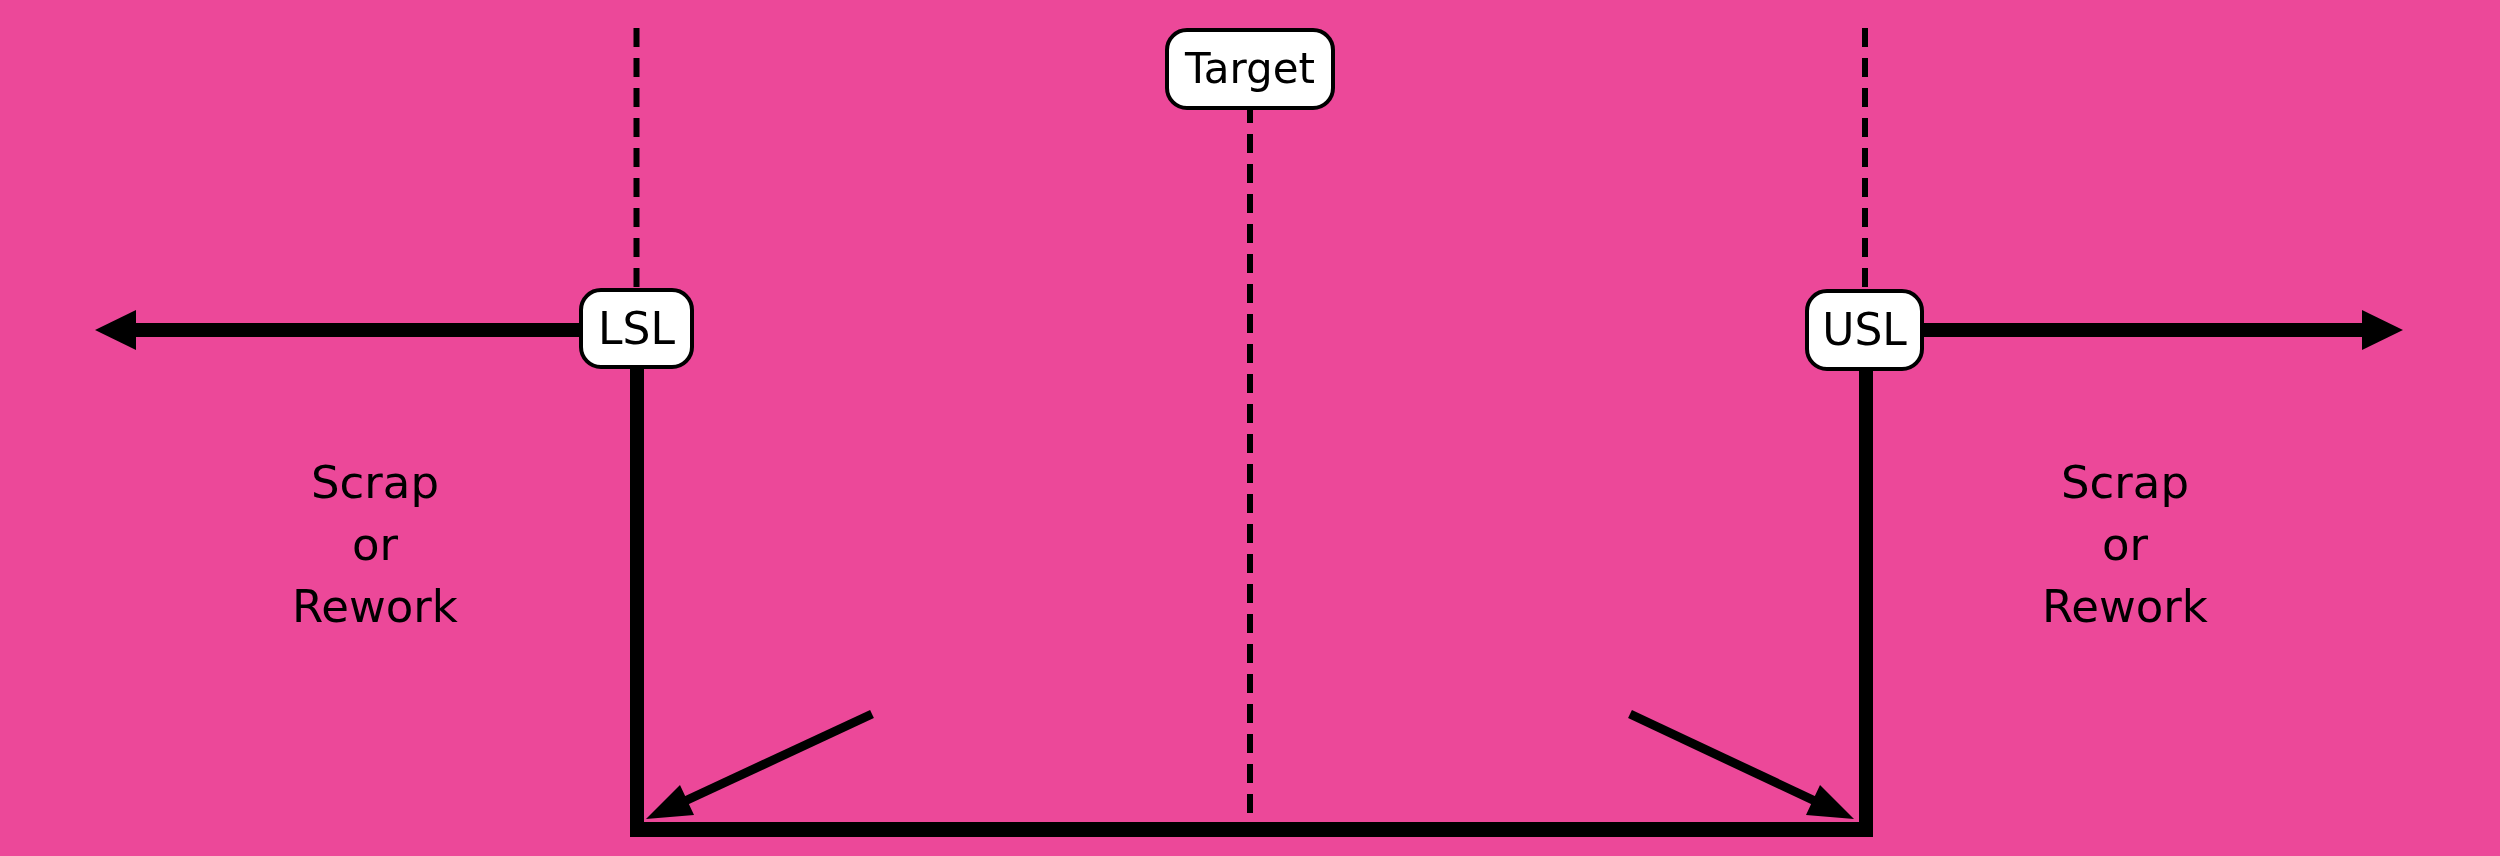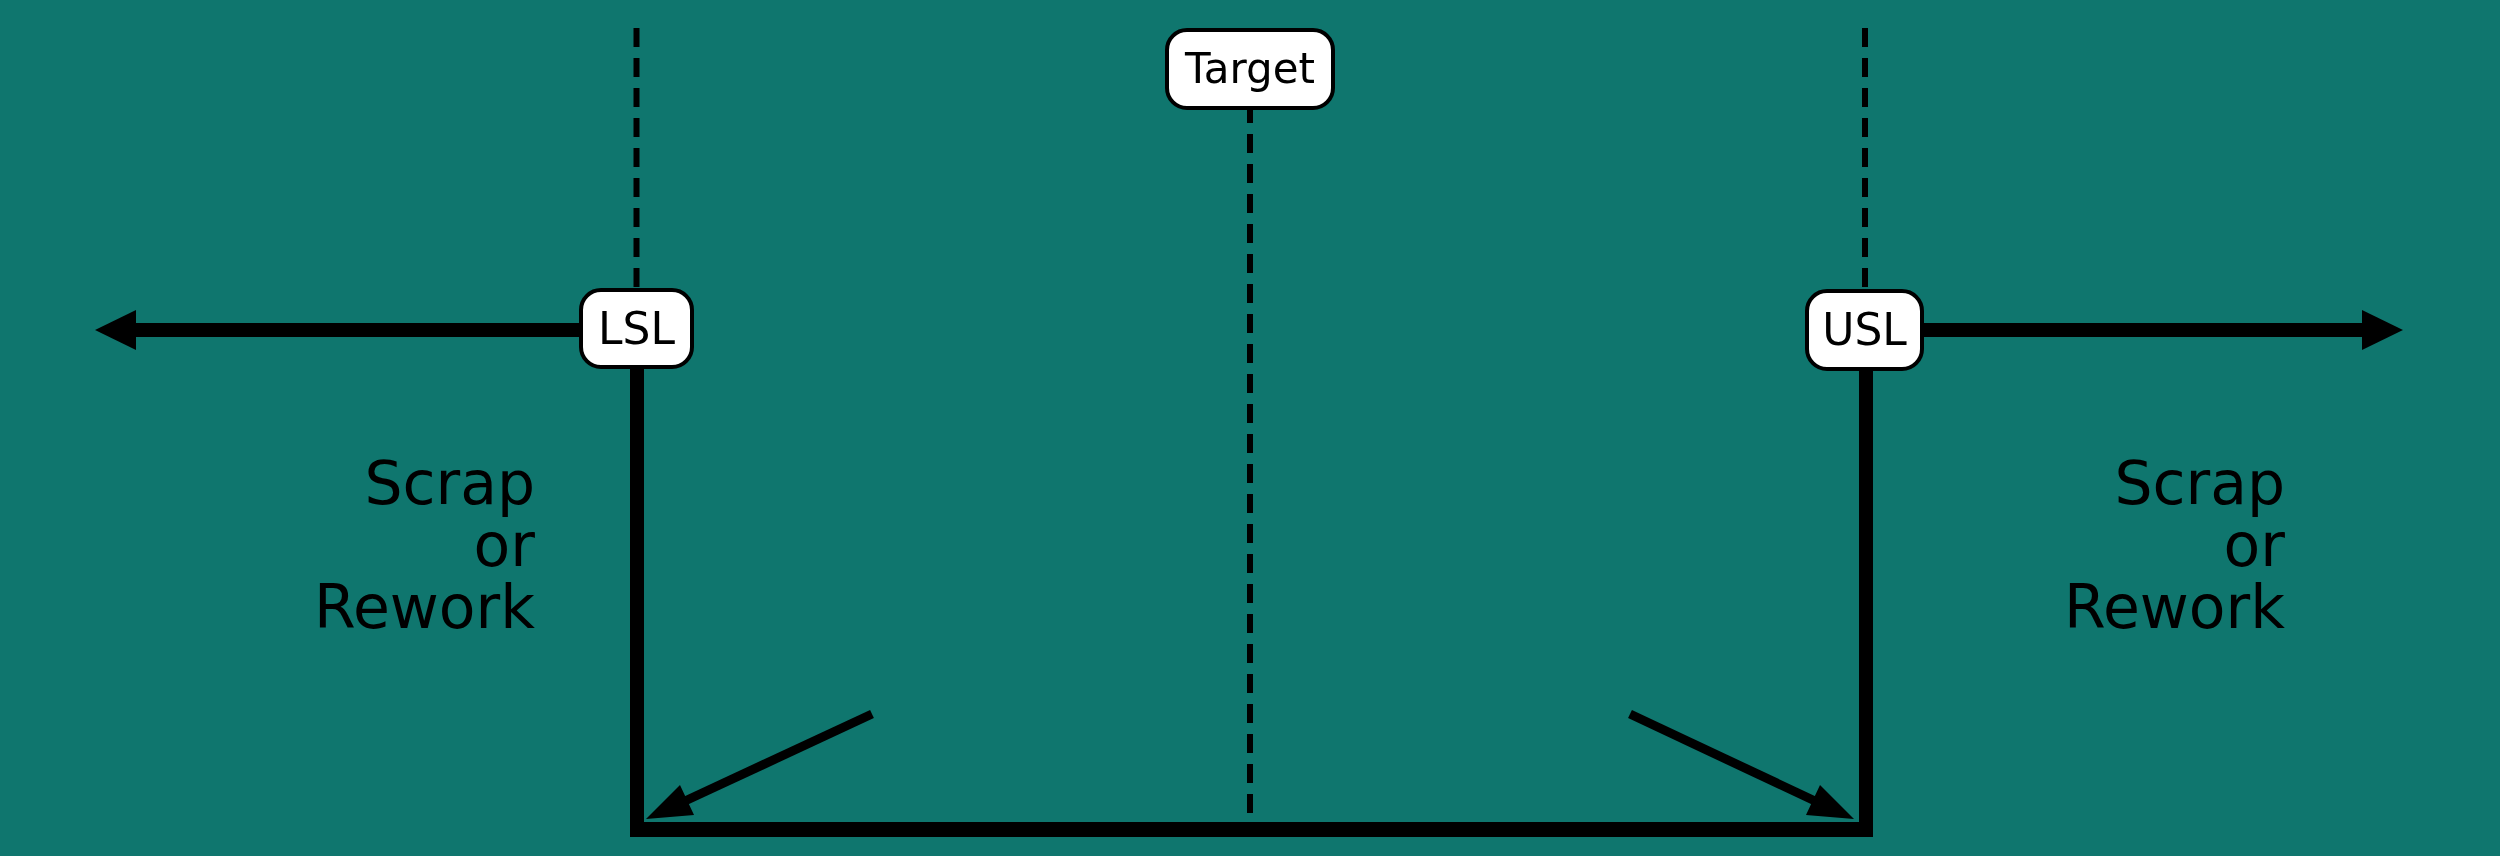--- a/index.html
+++ b/index.html
@@ -4,21 +4,21 @@
 <style>
   html, body {
     margin: 0;
     padding: 0;
     background: #ffffff;
   }
   .canvas {
     position: relative;
     width: 2500px;
     height: 856px;
-    background: #0f766e;
+    background: #ec4899;
     overflow: hidden;
     font-family: "DejaVu Sans", "Liberation Sans", sans-serif;
     color: #000000;
   }
   .artwork {
     position: absolute;
     left: 0;
     top: 0;
     width: 2500px;
     height: 856px;
@@ -34,22 +34,22 @@
     justify-content: center;
     line-height: 1;
   }
   .chip-target { left: 1165px; top: 28px;  width: 170px; height: 82px; font-size: 42px; }
   .chip-lsl    { left: 579px;  top: 288px; width: 115px; height: 81px; font-size: 44px; }
   .chip-usl    { left: 1805px; top: 289px; width: 119px; height: 82px; font-size: 44px; }
   .region-note {
     position: absolute;
     top: 452px;
     width: 320px;
-    text-align: right;
-    font-size: 60px;
+    text-align: center;
+    font-size: 45px;
     line-height: 62px;
     white-space: nowrap;
   }
   .region-note-left  { left: 215px; }
   .region-note-right { left: 1965px; }
   .inside-note {
     position: absolute;
     left: 1250px;
     top: 708px;
     transform: translate(-50%, -50%);

